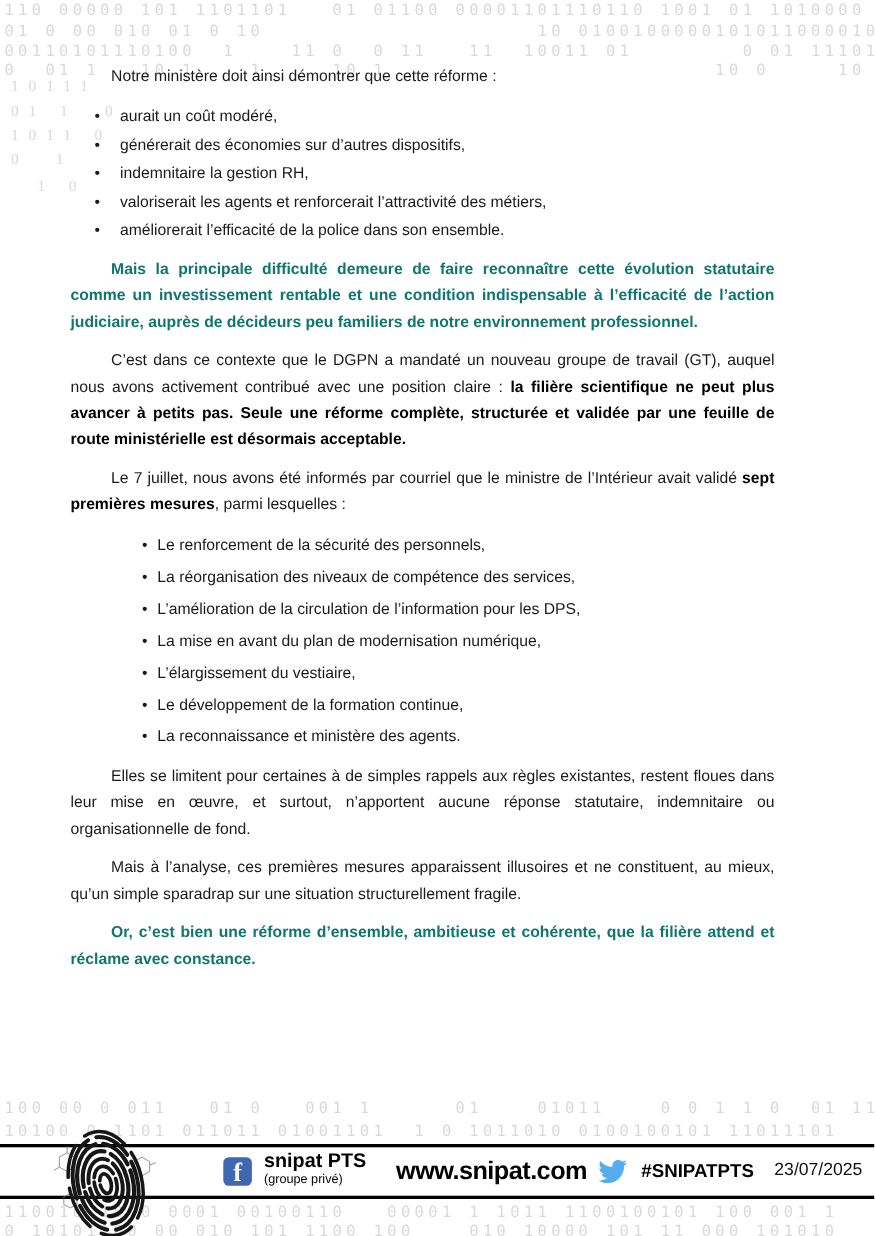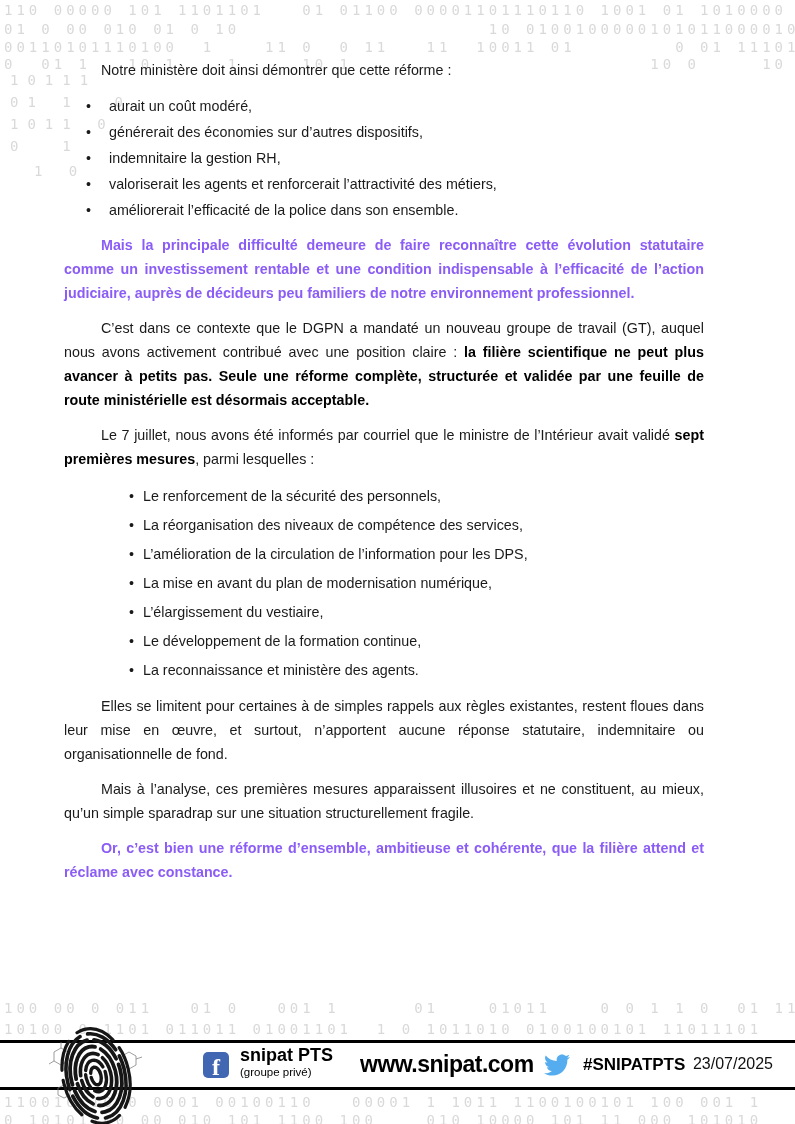--- a/index.html
+++ b/index.html
@@ -6,28 +6,28 @@
   body{
     width:795px;height:1124px;position:relative;background:#ffffff;
     font-family:"Liberation Sans",sans-serif;color:#1a1a1a;overflow:hidden;
   }
   
   .bin{
     position:absolute;left:4px;white-space:pre;
     font-family:"DejaVu Sans Mono",monospace;
     font-size:14px;letter-spacing:4px;color:#d9d9d9;z-index:0;
   }
-  .bin-left{left:10px;letter-spacing:9px;}
+  .bin-left{left:10px;letter-spacing:9px;font-family:Liberation Serif, serif;}
   
   .doc{
     position:absolute;left:64px;width:640px;top:58px;z-index:2;
     font-size:14.3px;line-height:24px;text-align:justify;
   }
   .doc p{margin:0 0 11px 0;text-indent:37px;}
-  .doc p.bold{font-weight:bold;color:#8b5cf6;}
+  .doc p.bold{font-weight:bold;color:#0f766e;}
   .doc b{font-weight:bold;color:#000;}
   ul.blist{list-style:none;margin:2px 0 10px 0;padding:0;text-align:left;}
   ul.blist li{line-height:26px;display:flex;}
   ul.list1{padding-left:22px;}
   ul.list1 .blt{width:23px;flex:0 0 23px;}
   ul.list2{padding-left:65px;margin-bottom:9px;}
   ul.list2 li{line-height:29px;}
   ul.list2 .blt{width:14px;flex:0 0 14px;}
   .blt{color:#1a1a1a;}
   
@@ -43,21 +43,21 @@
   }
   .fb-text{position:absolute;left:240px;top:3px;line-height:1;}
   .fb-title{font-size:18px;font-weight:bold;color:#000;}
   .fb-sub{font-size:11.5px;color:#000;margin-top:3px;}
   .website{
     position:absolute;left:360px;top:8px;font-size:23px;font-weight:bold;color:#000;
     letter-spacing:-0.5px;
   }
   .tw-icon{position:absolute;left:542px;top:9px;width:30px;height:26px;}
   .hashtag{position:absolute;left:583px;top:12px;font-size:17px;font-weight:bold;color:#000;}
-  .date{position:absolute;right:22px;top:12px;font-size:16px;color:#111;}
+  .date{position:absolute;right:11px;top:12px;font-size:16px;color:#111;}
   .fingerprint{position:absolute;left:48px;top:1026px;width:96px;height:98px;z-index:4;}
   .pagenum{
     position:absolute;left:0;right:0;top:1094px;text-align:center;
     font-size:19px;color:#6d28d9;z-index:5;margin-top:41px;
   }
 </style>
 </head>
 <body>
 
 <div class="bin" style="top:2px">110 00000 101 1101101   01 01100 00001101110110 1001 01 1010000</div>

